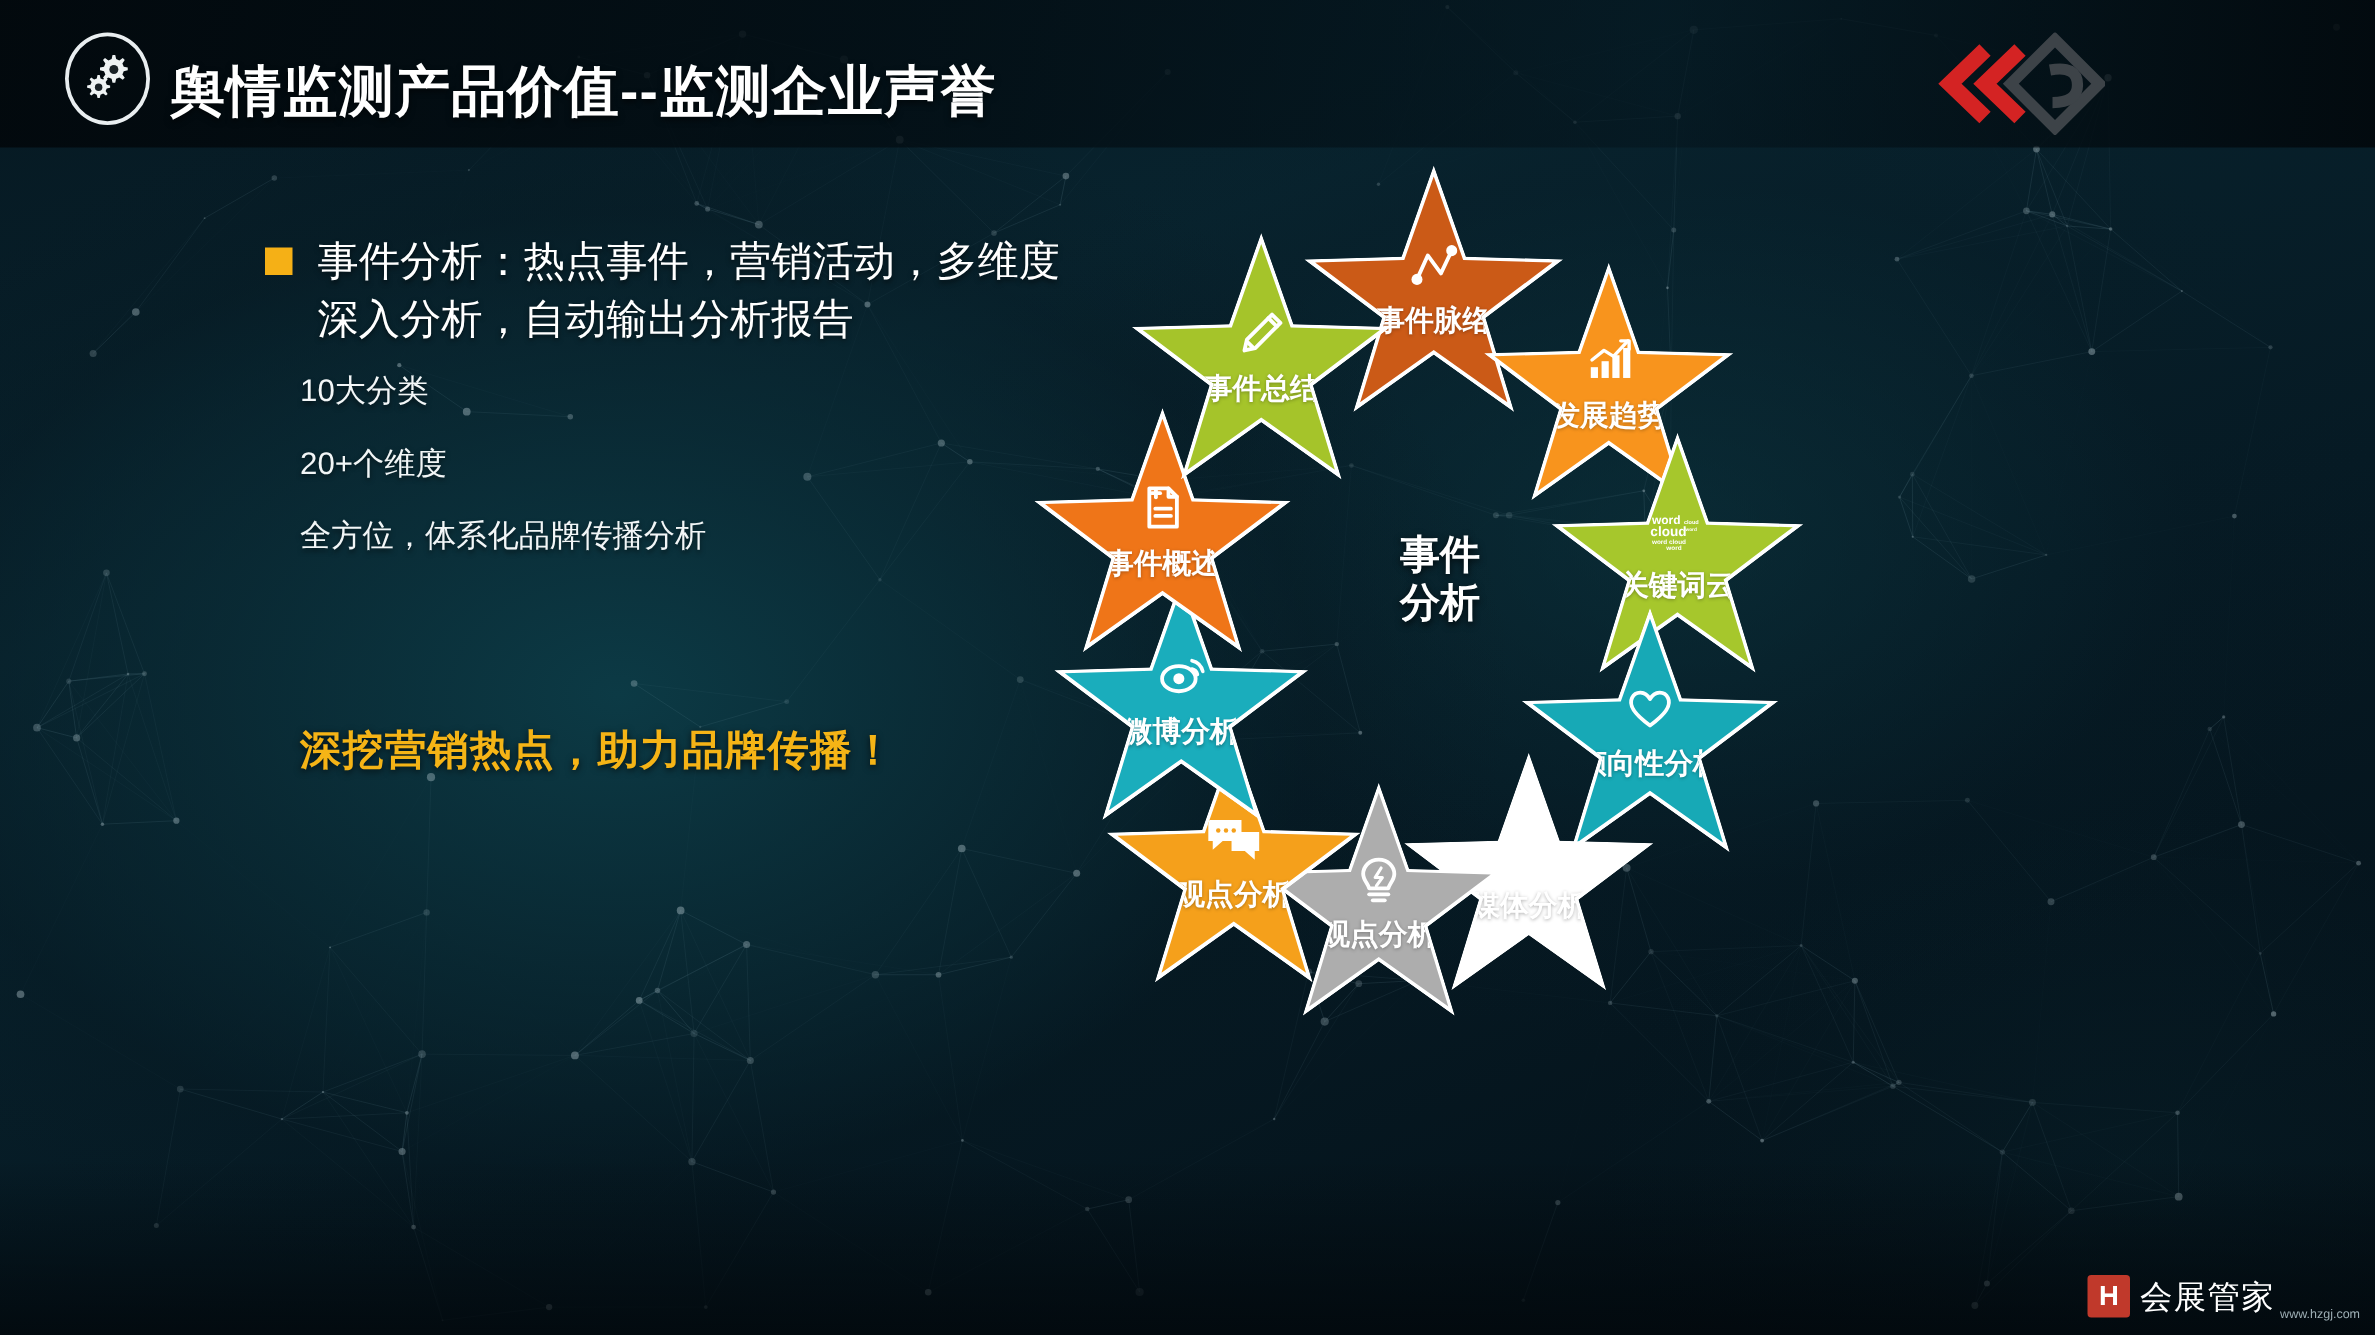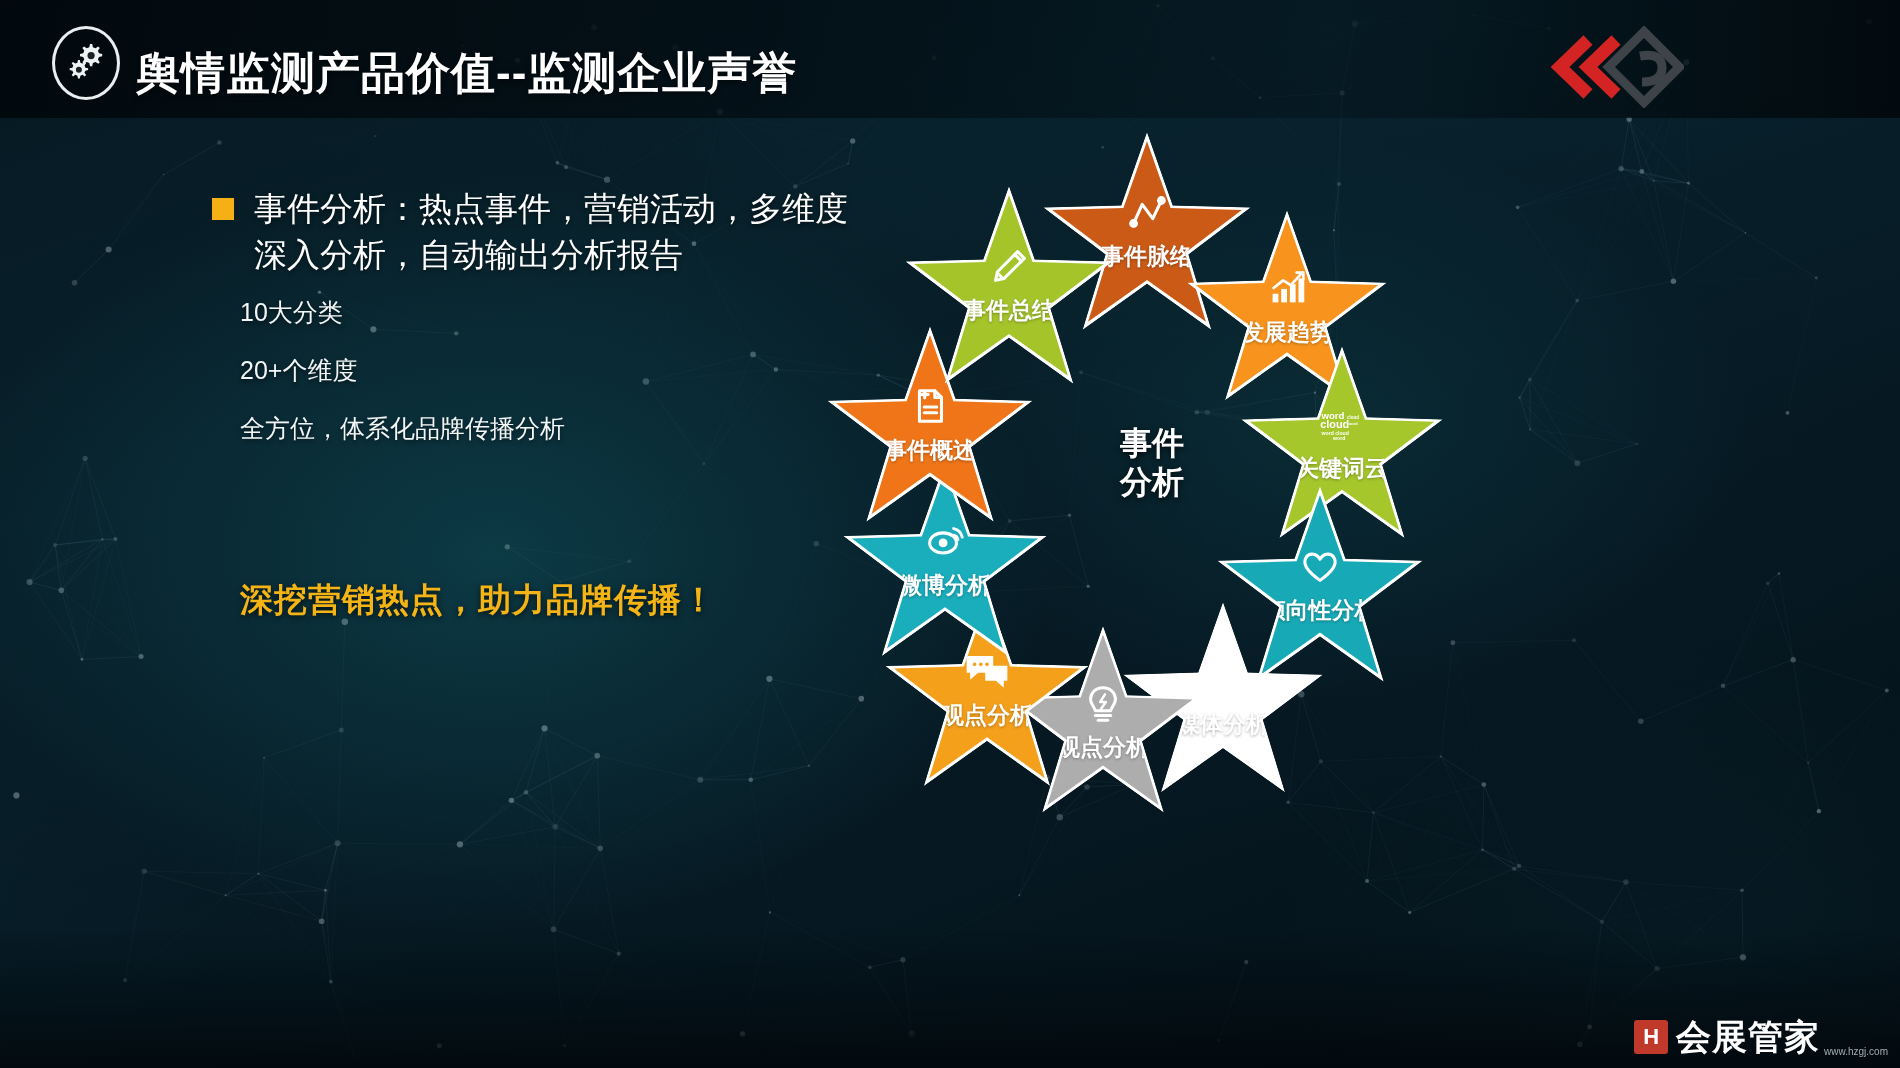--- a/index.html
+++ b/index.html
@@ -107,21 +107,21 @@
   
   .watermark {
     position:absolute; right:12px; bottom:8px; height:46px;
     display:flex; align-items:center; gap:8px;
   }
   .wm-box {
     width:34px; height:34px; background:#c0392b; color:#fff;
     font-size:22px; font-weight:bold; display:flex;
     align-items:center; justify-content:center; border-radius:3px;
   }
-  .wm-txt { font-size:35px; font-weight:bold; color:#ffffff; letter-spacing:1px; }
+  .wm-txt { font-size:26px; font-weight:normal; color:#ffffff; letter-spacing:1px; }
   .wm-sub { font-size:10px; color:#9fb0b6; margin-left:-4px; align-self:flex-end; padding-bottom:3px; }
 </style>
 </head>
 <body>
 
 <div id="slide">
 
   <svg id="net" viewBox="0 0 1900 1068" preserveAspectRatio="none">
       <line x1="463.0230663637738" y1="45.615368864319926" x2="375.1063825446676" y2="136.08555549759677" stroke="#7fa6b4" stroke-width="0.8" opacity="0.084"></line>
       <line x1="463.0230663637738" y1="45.615368864319926" x2="517.6848980214842" y2="60.127937821730946" stroke="#7fa6b4" stroke-width="0.8" opacity="0.203"></line>

